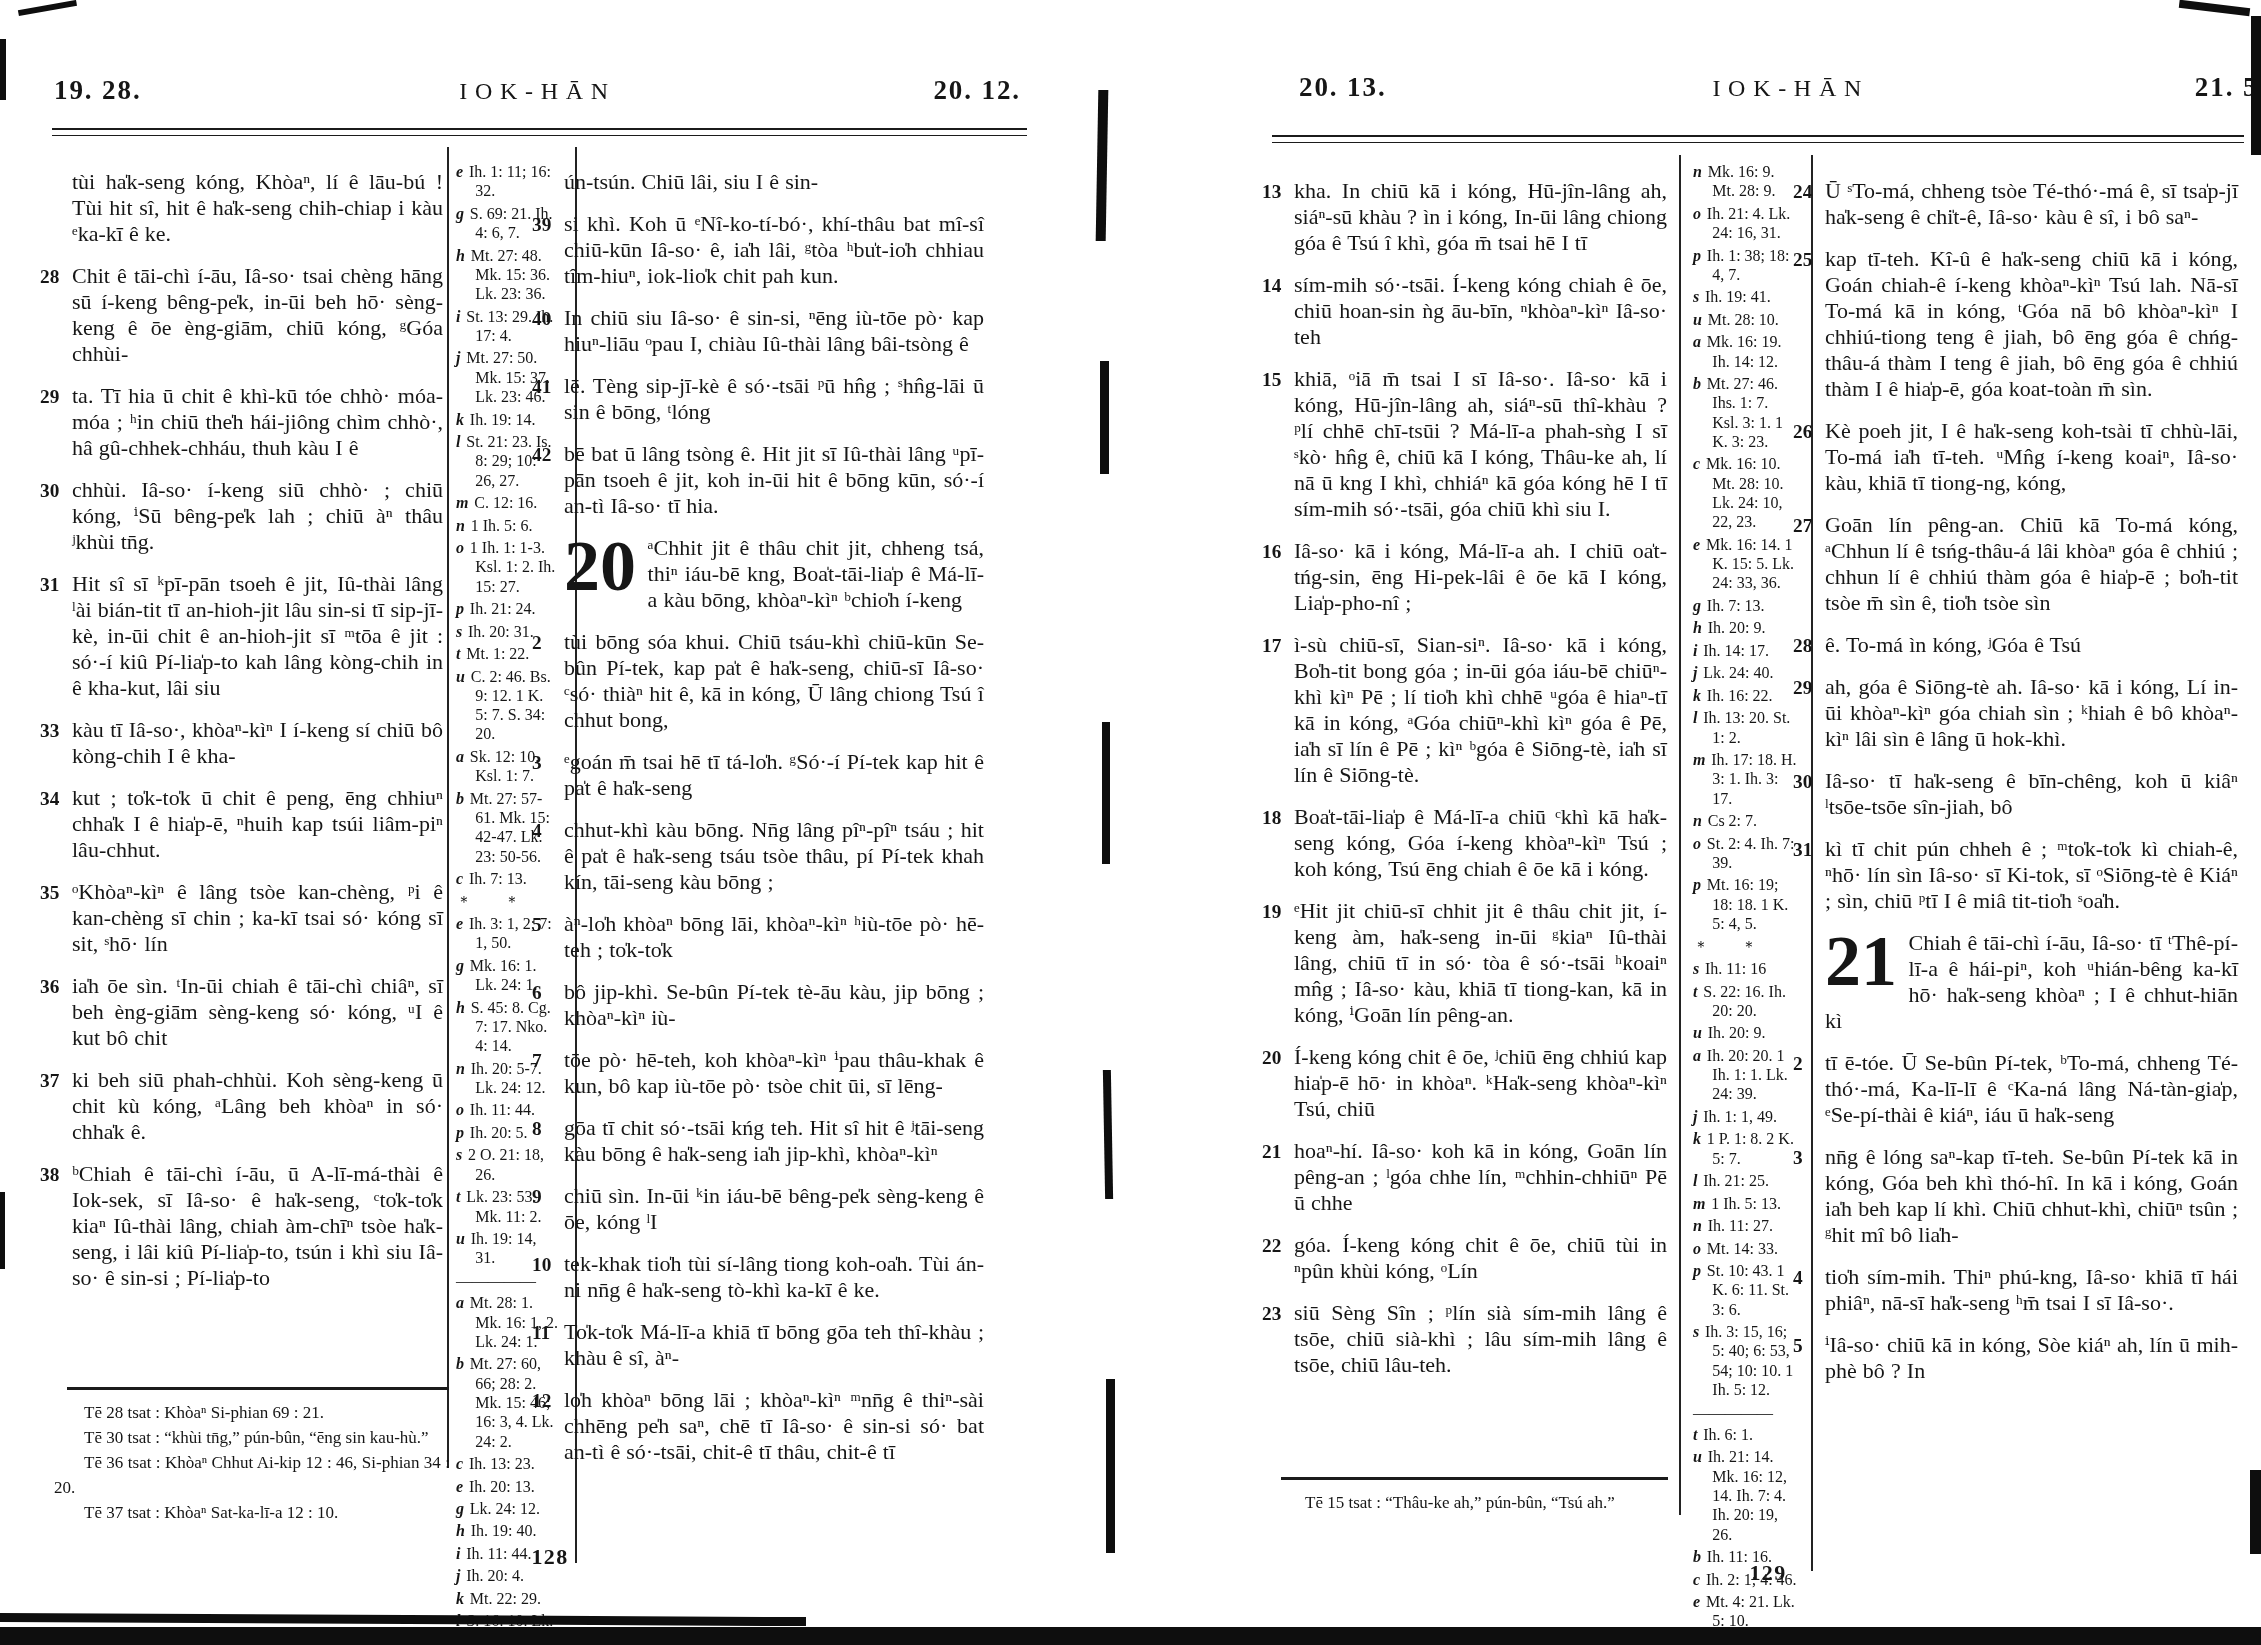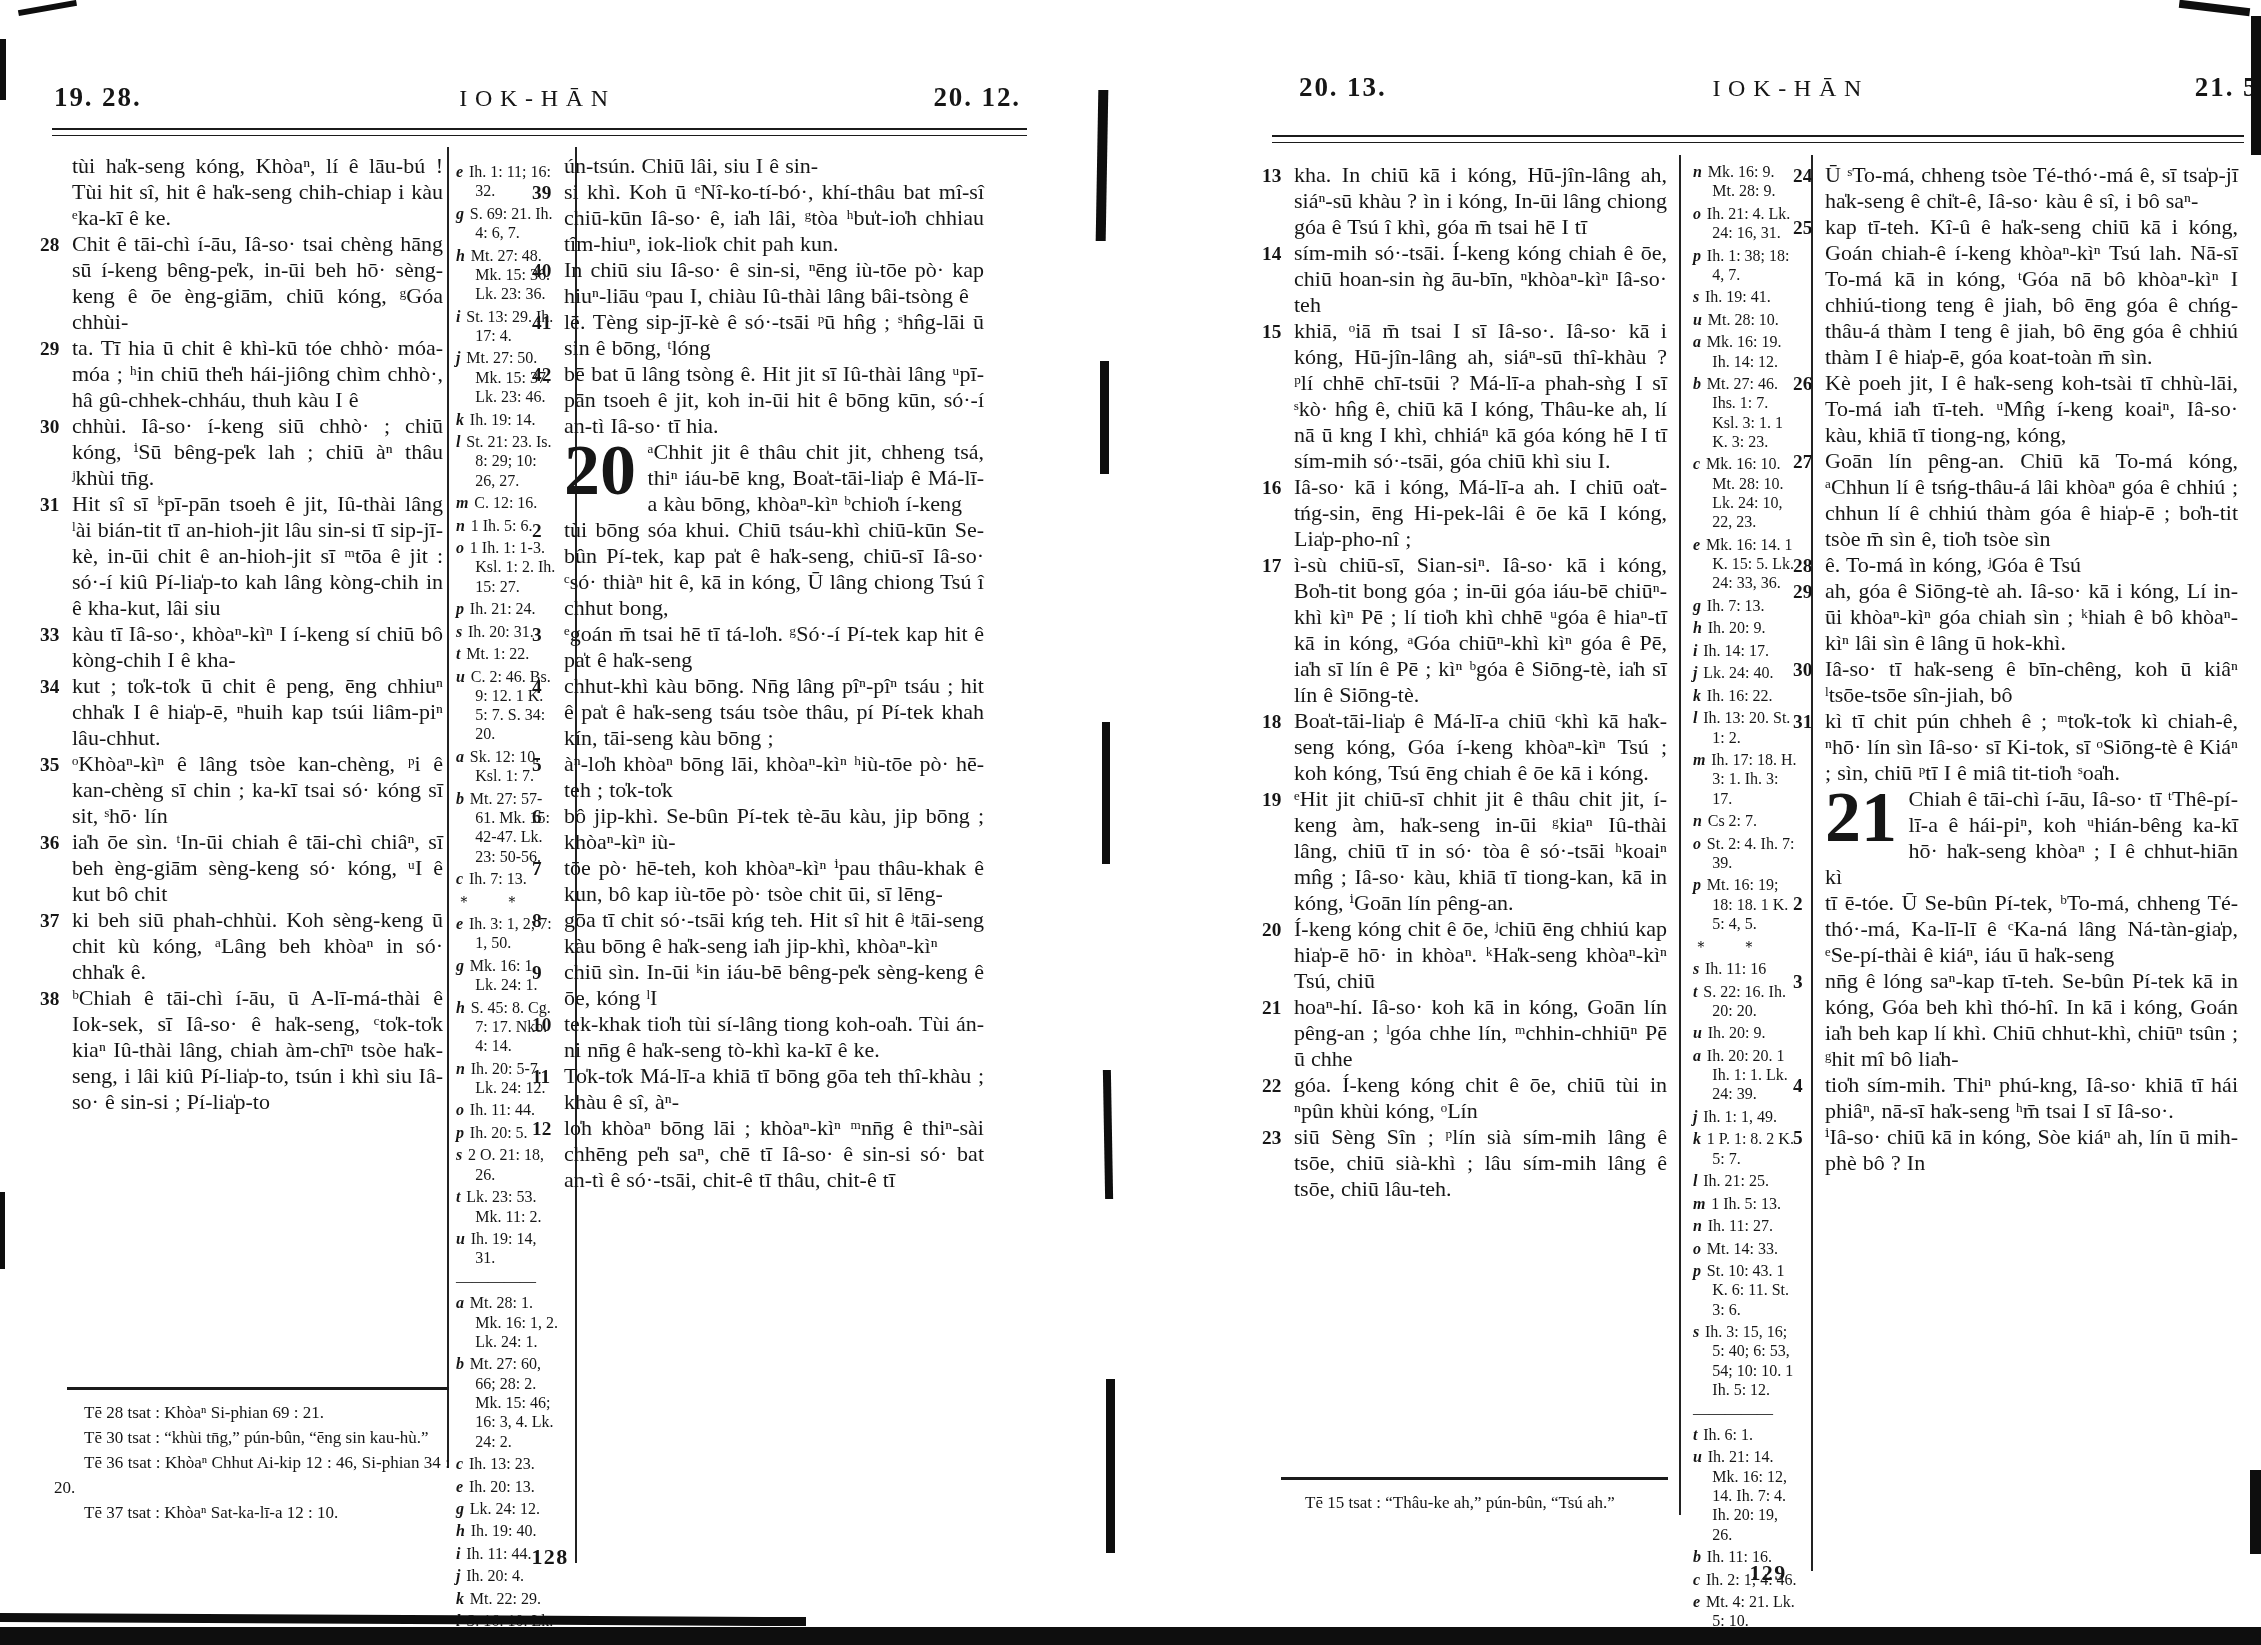--- a/index.html
+++ b/index.html
@@ -6,21 +6,21 @@
   .sheet{position:relative;width:2261px;height:1645px;background:#ffffff;overflow:hidden;
          font-family:"Liberation Serif","DejaVu Serif",serif;color:#161616;}
   p{margin:0;}
   
   .pg-header{position:absolute;display:flex;justify-content:space-between;align-items:baseline;}
   .h-num{font-size:27px;font-weight:bold;letter-spacing:1.9px;}
   .h-title{font-size:24px;letter-spacing:7.7px;}
   .rule-double{position:absolute;height:5.2px;border-top:2.6px solid #1b1b1b;border-bottom:1.3px solid #1b1b1b;}
   
   .col{position:absolute;}
-  .verse{position:relative;font-size:22px;line-height:26px;text-align:justify;word-spacing:0.6px;}
+  .verse{position:relative;font-size:22px;line-height:26px;text-align:justify;word-spacing:0.6px;margin-top:16px;}
   .vnum{position:absolute;left:-32px;top:0.6px;font-weight:bold;font-size:19.3px;}
   .vnum:empty{display:none;}
   .chap{float:left;font-size:72px;line-height:53px;font-weight:bold;padding:5.2px 11.6px 2.6px 0;}
   .chap:empty{display:none;padding:0;}
   
   .refs{position:absolute;}
   .ref{font-size:16px;line-height:19.3px;margin-bottom:3.2px;padding-left:19.3px;text-indent:-19.3px;}
   .rm{font-style:italic;font-weight:bold;padding-right:5.8px;}
   .rm:empty{padding-right:0;}
   .vrule{position:absolute;width:1.9px;background:#232323;}
@@ -31,21 +31,21 @@
   .pgnum{position:absolute;font-size:22px;font-weight:bold;letter-spacing:1.3px;text-align:center;width:110px;}
   
   .art{position:absolute;background:#0e0e0e;}
 </style>
 </head>
 <body>
 
 <div class="sheet">
 
   <div>
-    <div class="pg-header" style="left:54px;top:82px;width:967px;">
+    <div class="pg-header" style="left:54px;top:75px;width:967px;">
       <span class="h-num">19. 28.</span>
       <span class="h-title">IOK-HĀN</span>
       <span class="h-num">20. 12.</span>
     </div>
     <div class="rule-double" style="left:52px;top:128px;width:975px;"></div>
 
     <div class="vrule" style="left:447px;top:147px;height:1321px;"></div>
     <div class="vrule" style="left:575px;top:147px;height:1416px;"></div>
 
     <div class="col" style="left:72px;top:153px;width:371px;">

